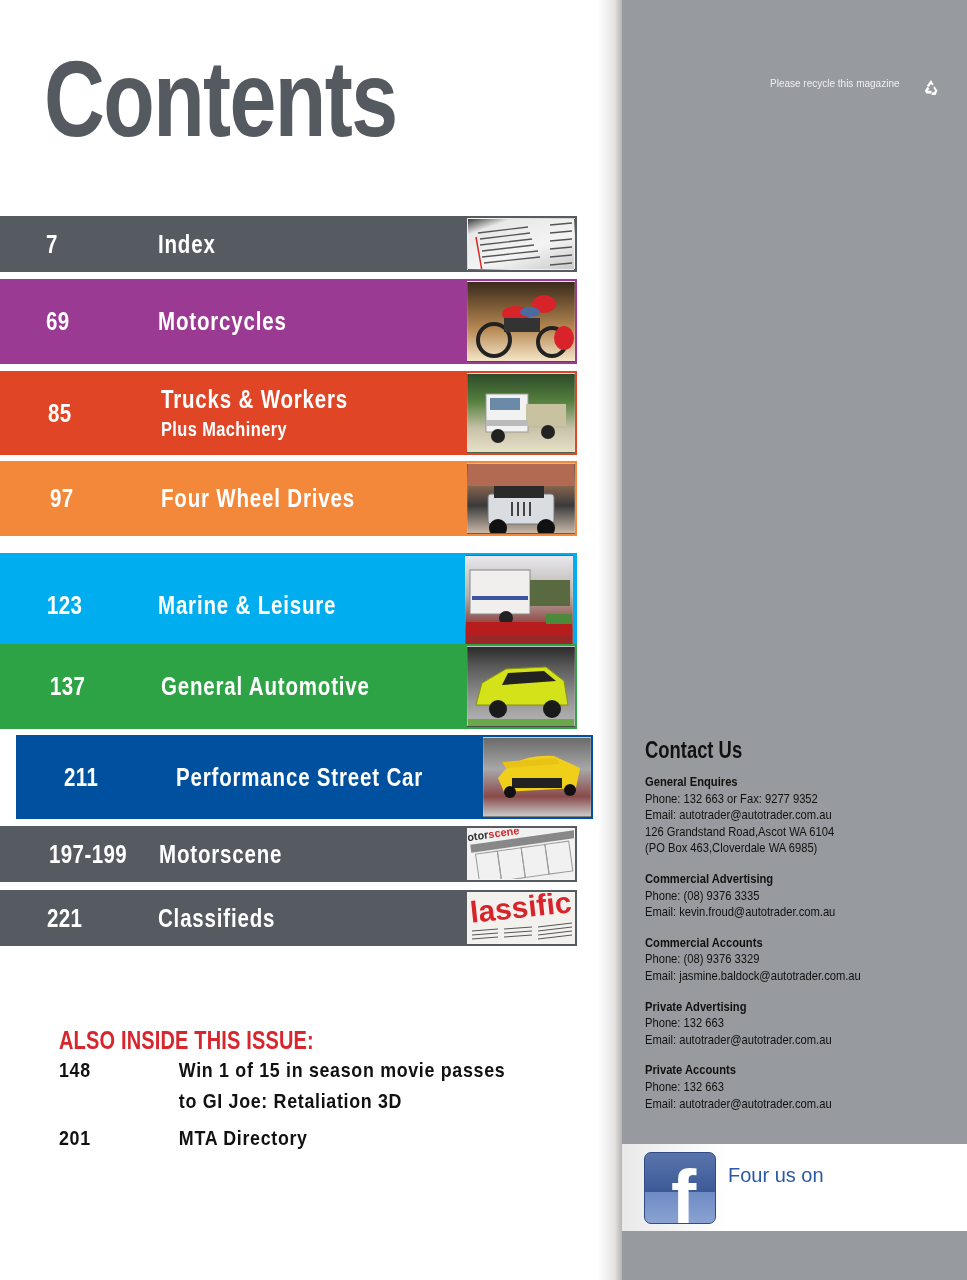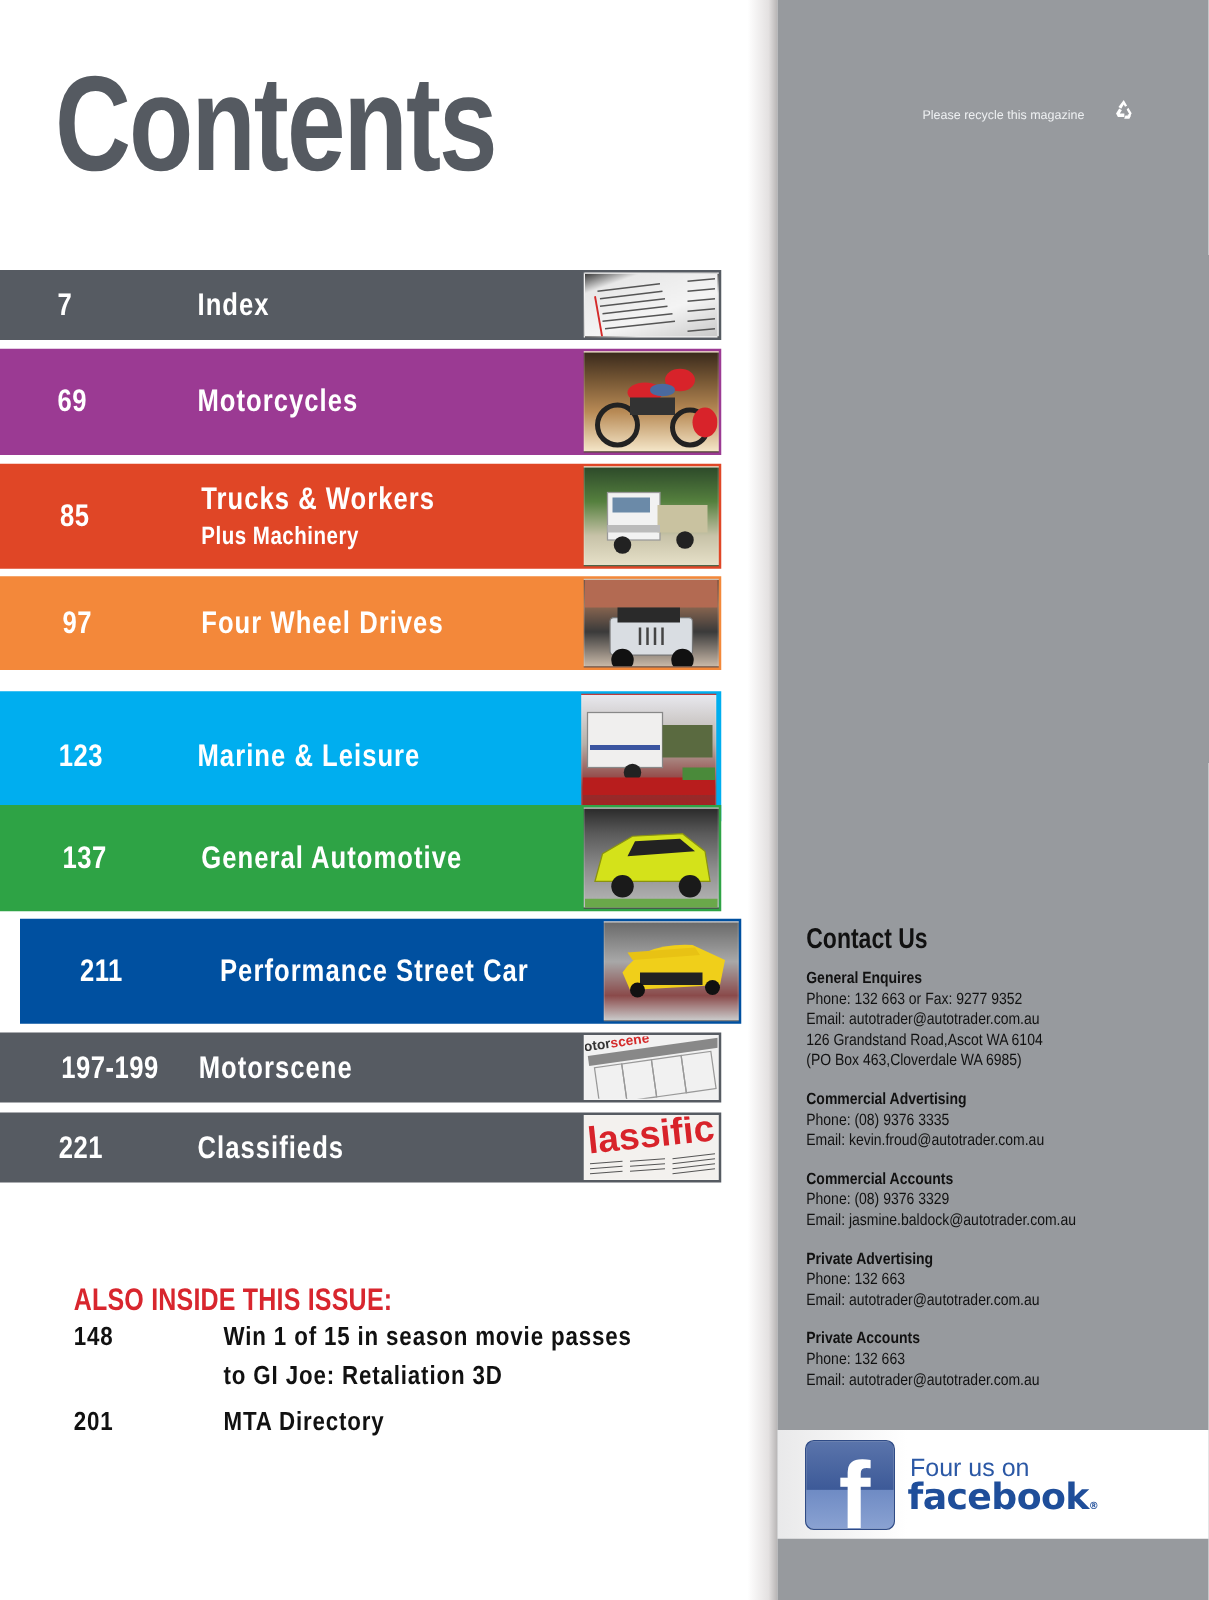--- a/index.html
+++ b/index.html
@@ -8,21 +8,21 @@
 
   .page-left { position: absolute; left: 0; top: 0; width: 622px; height: 1280px; background: #ffffff; }
   .shadow { position: absolute; left: 598px; top: 0; width: 24px; height: 1280px;
     background: linear-gradient(to right, rgba(255,255,255,0) 0%, rgba(205,200,200,0.55) 70%, rgba(175,172,172,0.9) 100%); }
   .panel { position: absolute; left: 622px; top: 0; width: 345px; height: 1280px; background: #979a9e; }
 
   .title { position: absolute; left: 44px; top: 40px; font-size: 108px; font-weight: bold;
     color: #555a61; letter-spacing: -2px; transform: scaleX(0.78); transform-origin: left top;
     line-height: 1.1; }
 
-  .recycle { position: absolute; left: 738px; top: 78px; display: flex; align-items: flex-end; gap: 21px; }
+  .recycle { position: absolute; left: 770px; top: 78px; display: flex; align-items: flex-start; gap: 21px; }
   .recycle-text { font-size: 10px; color: #eef0f2; }
   .recycle-icon { width: 20px; height: 20px; }
 
   .bar { position: absolute; left: 0; width: 577px; display: flex; align-items: center; }
   .bar .num { position: absolute; font-size: 25px; font-weight: bold; color: #ffffff;
     transform: scaleX(0.82); transform-origin: left center; letter-spacing: 0.5px; }
   .bar .label { position: absolute; font-size: 25px; font-weight: bold; color: #ffffff;
     transform: scaleX(0.82); transform-origin: left center; letter-spacing: 1px; white-space: nowrap; }
   .bar .sublabel { display: block; font-size: 20px; letter-spacing: 0.5px; margin-top: 2px; }
   .thumb { position: absolute; right: 2px; top: 2px; bottom: 2px; width: 108px; overflow: hidden;
@@ -280,14 +280,13 @@
     <div>Phone: 132 663</div>
     <div>Email: autotrader@autotrader.com.au</div>
   </div>
 </div>
 
 <div class="fb">
   <div class="fb-logo">
     <span class="fb-f">f</span>
   </div>
   <div class="fb-find">Four us on</div>
-  <div class="fb-name"><span>facebook</span><span class="fb-reg">®</span></div>
 </div>
 
 </body></html>

